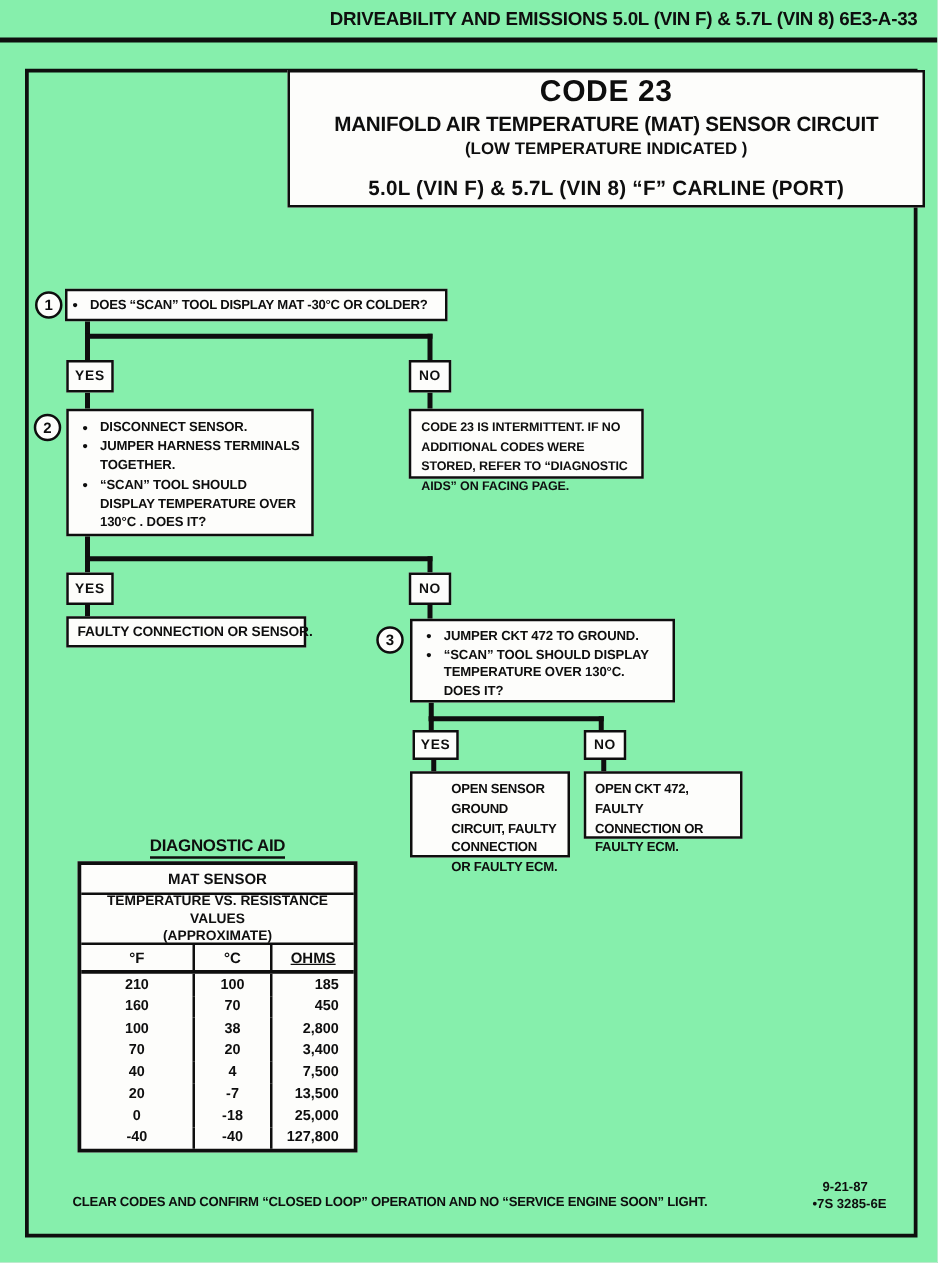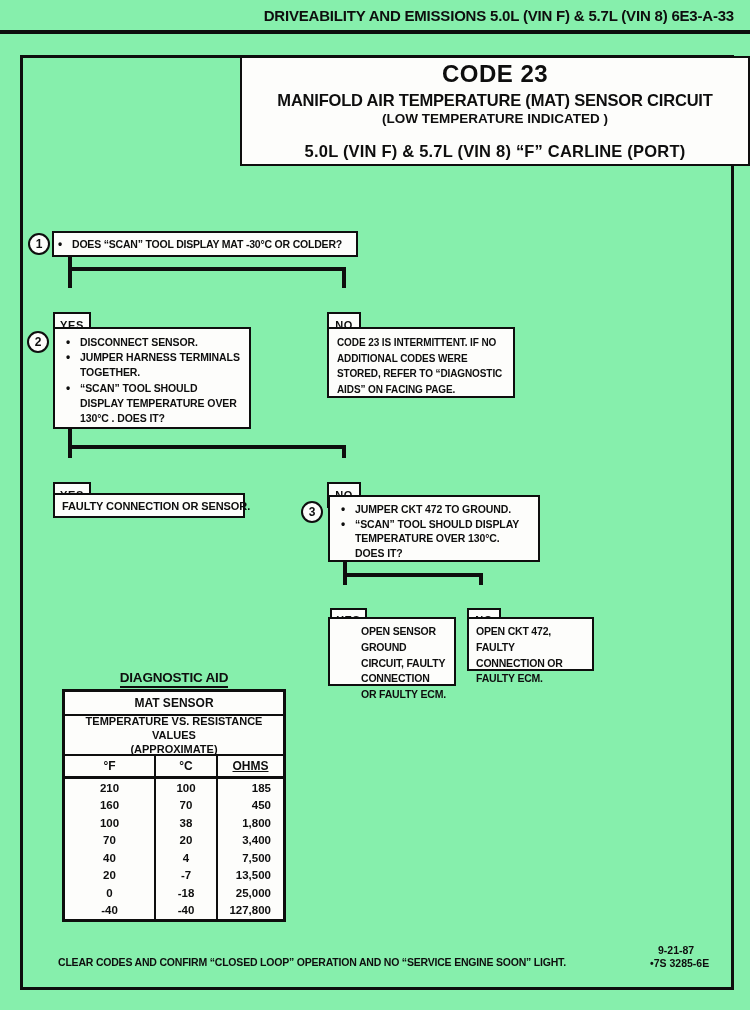--- a/index.html
+++ b/index.html
@@ -13,21 +13,21 @@
     position:absolute; top:7px; right:16px;
     font-size:15px; font-weight:bold; letter-spacing:-0.2px;
     white-space:nowrap;
   }
   .header-rule { position:absolute; left:0; top:30px; width:750px; height:4px; background:#0e0e0e; }
   .outer-box {
     position:absolute; left:20px; top:55px; width:708px; height:929px;
     border:3px solid #0e0e0e; background:transparent;
   }
   .title-box {
-    position:absolute; left:240px; top:56px; width:506px; height:106px;
+    position:absolute; left:230px; top:56px; width:506px; height:106px;
     border:2px solid #0e0e0e; background:#fdfdfb;
     display:flex; flex-direction:column; align-items:center; justify-content:center;
     text-align:center; z-index:3;
   }
   .title-code  { font-size:24px; letter-spacing:0.5px; line-height:1.1; }
   .title-line1 { font-size:16.5px; letter-spacing:-0.2px; margin-top:3px; }
   .title-line2 { font-size:13.5px; margin-top:1px; }
   .title-line3 { font-size:16.5px; letter-spacing:0.2px; margin-top:16px; }
 
   .flowbox {
@@ -36,21 +36,21 @@
   }
   .conn { position:absolute; background:#0e0e0e; z-index:1; }
   .badge {
     position:absolute; width:22px; height:22px; box-sizing:border-box;
     border:2px solid #0e0e0e; border-radius:50%; background:#fdfdfb;
     display:flex; align-items:center; justify-content:center;
     font-size:12px; z-index:2;
   }
   .label-box {
     display:flex; align-items:center; justify-content:center;
-    font-size:11px; letter-spacing:0.6px;margin-top:24px;
+    font-size:11px; letter-spacing:0.6px;
   }
   .oneline {
     display:flex; align-items:center;
     font-size:10.5px; letter-spacing:-0.2px; white-space:nowrap;
     padding-left:0;
   }
   .bullets { padding:6px 7px; font-size:10.5px; line-height:1.45; letter-spacing:-0.1px; }
   .bullet-item { position:relative; padding-left:18px; }
   .bullet-item::before { content:"\2022"; position:absolute; left:4px; top:-1px; font-size:12px; }
   .plain-lines { padding:6px 8px; font-size:10px; line-height:1.55; letter-spacing:-0.1px; }
@@ -128,21 +128,21 @@
 
   <div class="badge" style="left:27px; top:331px;">
     <span>2</span>
   </div>
   <div class="flowbox bullets" style="left:53px; top:327px; width:198px; height:102px;">
     <div class="bullet-item">DISCONNECT SENSOR.</div>
     <div class="bullet-item">JUMPER HARNESS TERMINALS TOGETHER.</div>
     <div class="bullet-item">“SCAN” TOOL SHOULD DISPLAY TEMPERATURE OVER 130°C . DOES IT?</div>
   </div>
 
-  <div class="flowbox plain-lines" style="left:327px; top:327px; width:188px; height:71px;">
+  <div class="flowbox plain-lines" style="left:327px; top:327px; width:188px; height:56px;">
     <span>CODE 23 IS INTERMITTENT.  IF NO ADDITIONAL CODES WERE STORED, REFER TO  “DIAGNOSTIC AIDS” ON FACING PAGE.</span>
   </div>
 
   <div class="conn" style="left:68px; top:429px; width:4px; height:29px;"></div>
   <div class="conn" style="left:68px; top:445px; width:278px; height:4px;"></div>
   <div class="conn" style="left:342px; top:445px; width:4px; height:13px;"></div>
 
   <div class="flowbox label-box" style="left:53px; top:458px; width:38px; height:26px;">
     <span>YES</span>
   </div>
@@ -208,21 +208,21 @@
       <div class="c3">185</div>
     </div>
     <div class="aid-row">
       <div class="c1">160</div>
       <div class="c2">70</div>
       <div class="c3">450</div>
     </div>
     <div class="aid-row">
       <div class="c1">100</div>
       <div class="c2">38</div>
-      <div class="c3">1,800</div>
+      <div class="c3">2,800</div>
     </div>
     <div class="aid-row">
       <div class="c1">70</div>
       <div class="c2">20</div>
       <div class="c3">3,400</div>
     </div>
     <div class="aid-row">
       <div class="c1">40</div>
       <div class="c2">4</div>
       <div class="c3">7,500</div>

